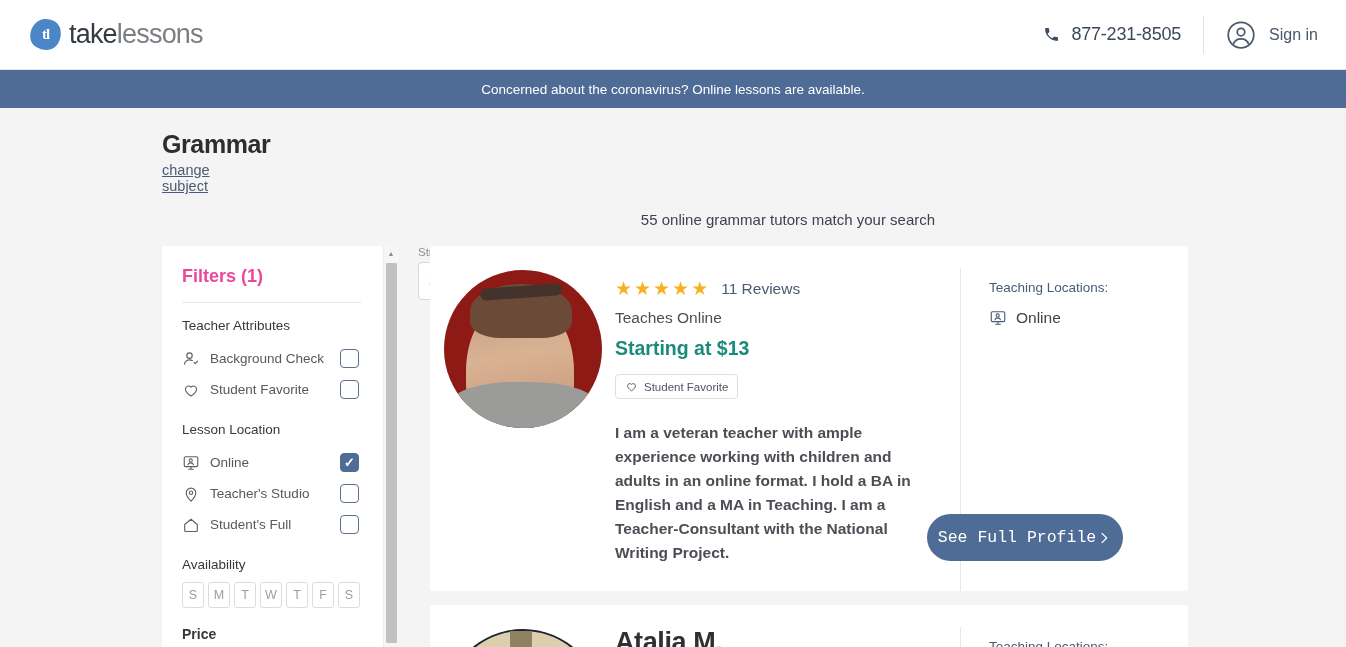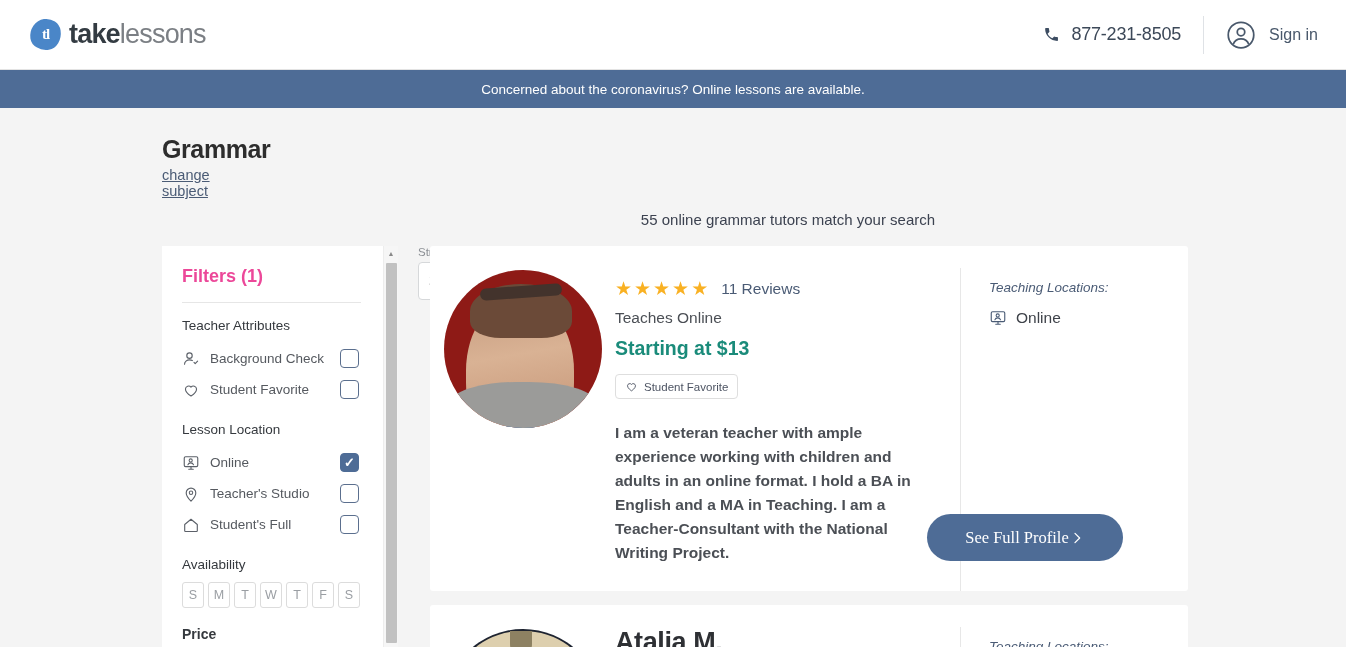--- a/index.html
+++ b/index.html
@@ -29,21 +29,21 @@
     transform: rotate(-8deg);
     position: relative;
     display: flex; align-items: center; justify-content: center;
   }
   .logo-mark span {
     color: #fff; font-size: 15px; font-weight: bold;
     transform: rotate(8deg); letter-spacing: -1px;
     font-family: "Liberation Serif", serif;
   }
   .logo-text { font-size: 27px; letter-spacing: -0.8px; }
-  .logo-text b { color: #333b42; font-weight: bold; }
+  .logo-text b { color: #333b42; font-weight: normal; }
   .logo-text i { color: #7b7f84; font-style: normal; }
 
   .header-right { display: flex; align-items: center; }
   .phone-block { display: flex; align-items: center; gap: 11px; color: #3d4d62; }
   .phone-num { font-size: 18px; color: #3c4858; letter-spacing: -0.2px; }
   .divider-v { width: 1px; height: 38px; background: #dfe2e6; margin: 0 22px; }
   .signin-block { display: flex; align-items: center; gap: 13px; }
   .signin-text { font-size: 16px; color: #49586b; }
   .avatar-icon { width: 30px; height: 30px; }
 
@@ -52,20 +52,21 @@
     height: 38px;
     background: #4e6c96;
     color: #ffffff;
     display: flex; align-items: center; justify-content: center;
     font-size: 13.5px;
   }
 
   
   .search-row {
     display: flex;
+    align-items: flex-end;
     padding: 27px 0 0 0;
     position: relative;
     height: 93px;
   }
   .subject-block { width: 255px; padding-left: 162px; padding-bottom: 6px; }
   .subject-title { font-size: 25px; font-weight: bold; color: #2d2d2d; letter-spacing: -0.4px; }
   .subject-change {
     display: inline-block; margin-top: 3px;
     font-size: 14.5px; color: #4a5b75;
     text-decoration: underline; cursor: pointer;
@@ -216,30 +217,30 @@
   }
   .bio {
     font-size: 15.5px; line-height: 24px; color: #4b4f55;
     margin-top: 22px; max-width: 455px; padding-bottom: 26px; font-weight: bold;
   }
 
   .tcard-right {
     width: 228px; border-left: 1px solid #e7e7e7;
     padding: 12px 0 0 28px; position: relative;
   }
-  .tl-title { font-size: 13.5px; color: #4a5b75; font-style: italic; }
+  .tl-title { font-size: 13.5px; color: #4a5b75; }
   .tl-item { display: flex; align-items: center; gap: 9px; margin-top: 14px; font-size: 15.5px; color: #3f434a; }
   .cta {
     position: absolute; left: -34px; bottom: 30px;
     background: #4e6c96; color: #fff;
     border: none; border-radius: 24px;
     height: 47px; width: 196px;
     display: flex; align-items: center; justify-content: center; 
     font-size: 16.5px; cursor: pointer;
-    font-family: Liberation Serif, serif;
+    font-family: Liberation Mono, monospace;
   }
 
   .tcard2 { height: 100px; overflow: hidden; align-items: flex-start; }
   .photo.p2 { background: #1d2330; }
   .photo.p2::before {
     content: ""; position: absolute; left: 30px; top: 20px;
     width: 98px; height: 140px; border-radius: 50% 50% 42% 42%;
     background: linear-gradient(170deg,#cfa585 0%, #debb9c 50%, #c8936f 100%);
   }
   .photo .hair2 {

